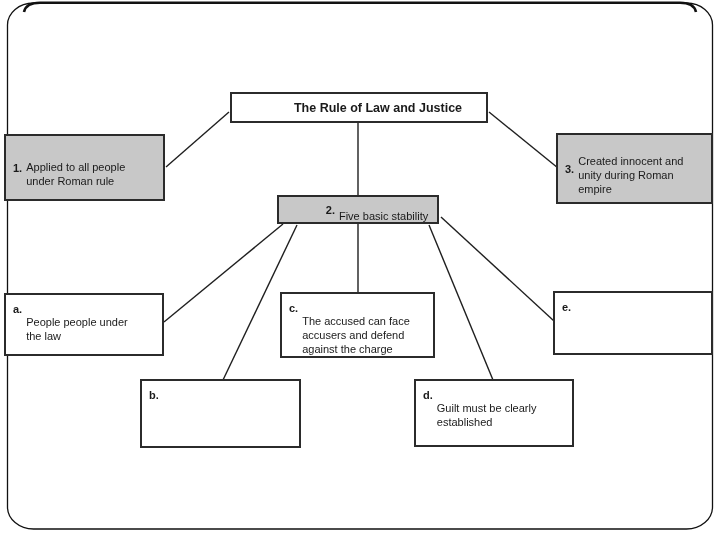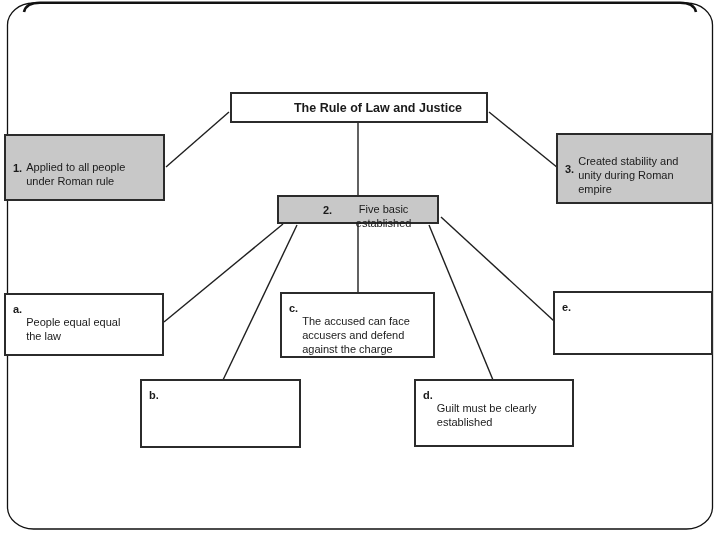--- a/index.html
+++ b/index.html
@@ -84,33 +84,33 @@
   </div>
 
   <div id="node-1" class="box gray center-v">
     <span class="prefix">1.</span>
     <span class="btext">Applied to all people
 under Roman rule</span>
   </div>
 
   <div id="node-2" class="box gray center-v center-h">
     <span class="prefix">2.</span>
-    <span class="btext">Five basic established</span>
+    <span class="btext">Five basic stability</span>
   </div>
 
   <div id="node-3" class="box gray center-v">
     <span class="prefix">3.</span>
-    <span class="btext">Created stability and
+    <span class="btext">Created innocent and
 unity during Roman
 empire</span>
   </div>
 
   <div id="node-a" class="box">
     <span class="prefix">a.</span>
-    <span class="btext">People equal equal
+    <span class="btext">People people under
 the law</span>
   </div>
 
   <div id="node-b" class="box">
     <span class="prefix">b.</span>
   </div>
 
   <div id="node-c" class="box">
     <span class="prefix">c.</span>
     <span class="btext">The accused can face

